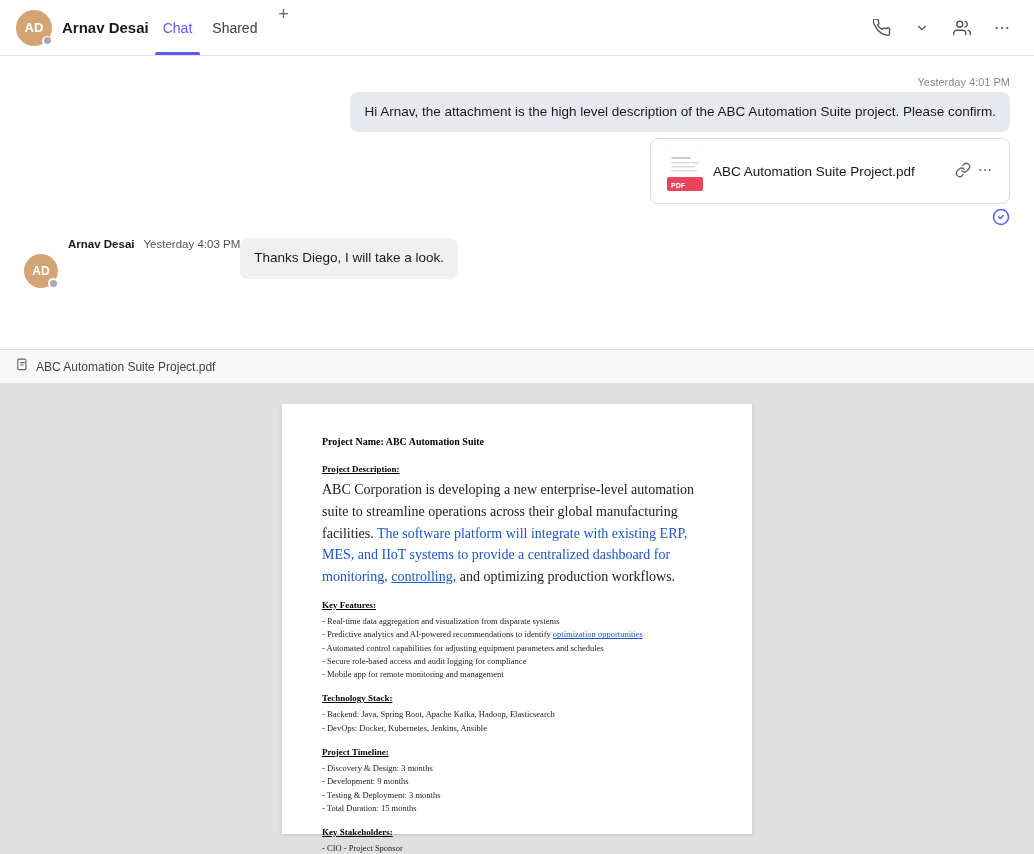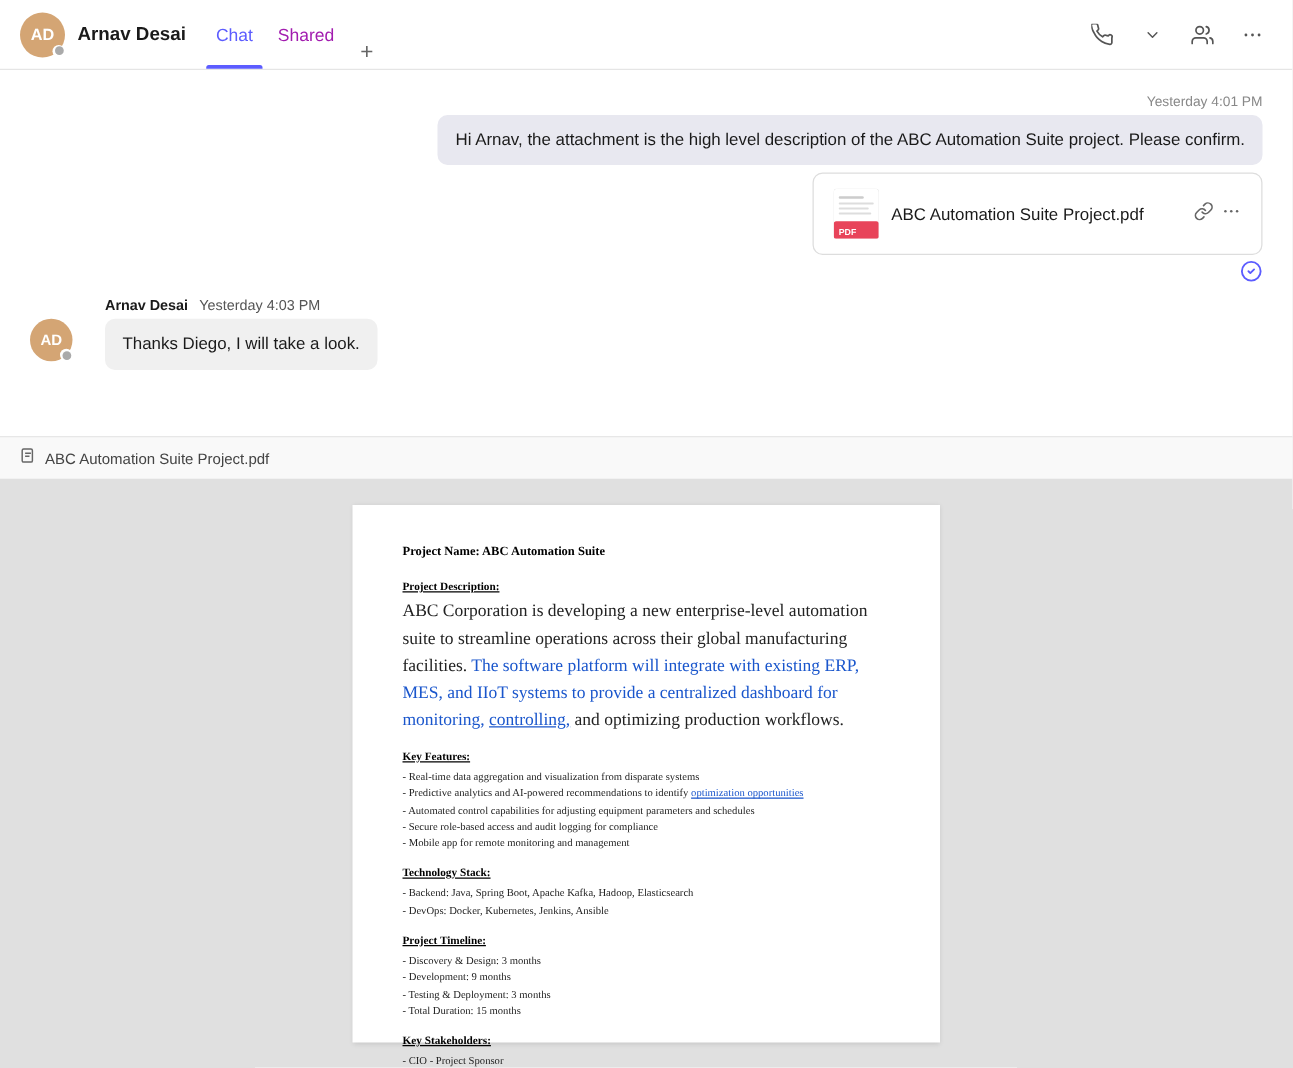--- a/index.html
+++ b/index.html
@@ -57,32 +57,32 @@
       border-radius: 50%;
     }
     .header-name {
       font-size: 15px;
       font-weight: 600;
       color: #1a1a1a;
       margin-left: 10px;
     }
     .header-tabs {
       display: flex;
-      align-items: flex-end;
-      margin-left: 16px;
+      align-items: flex-start;
+      margin-left: 6px;
       height: 100%;
       gap: 4px;
     }
     .header-tab {
       padding: 0 8px;
       height: 100%;
       display: flex;
       align-items: center;
       font-size: 14px;
-      color: #a21caf;
+      color: #404040;
       cursor: pointer;
       position: relative;
     }
     .header-tab.active {
       color: #5c5cff;
       font-weight: 500;
     }
     .header-tab.active::after {
       content: '';
       position: absolute;
@@ -234,22 +234,21 @@
     }
     .msg-left-avatar-status::after {
       content: '';
       width: 7px;
       height: 7px;
       background: #aaa;
       border-radius: 50%;
     }
     .msg-left-content {
       display: flex;
-      flex-direction: column;
-      margin-left: 16px;
+      flex-direction: row;
     }
     .msg-left-meta {
       font-size: 11.5px;
       color: #555;
       margin-bottom: 4px;
     }
     .msg-left-meta span:first-child {
       font-weight: 600;
       color: #1a1a1a;
       margin-right: 6px;

